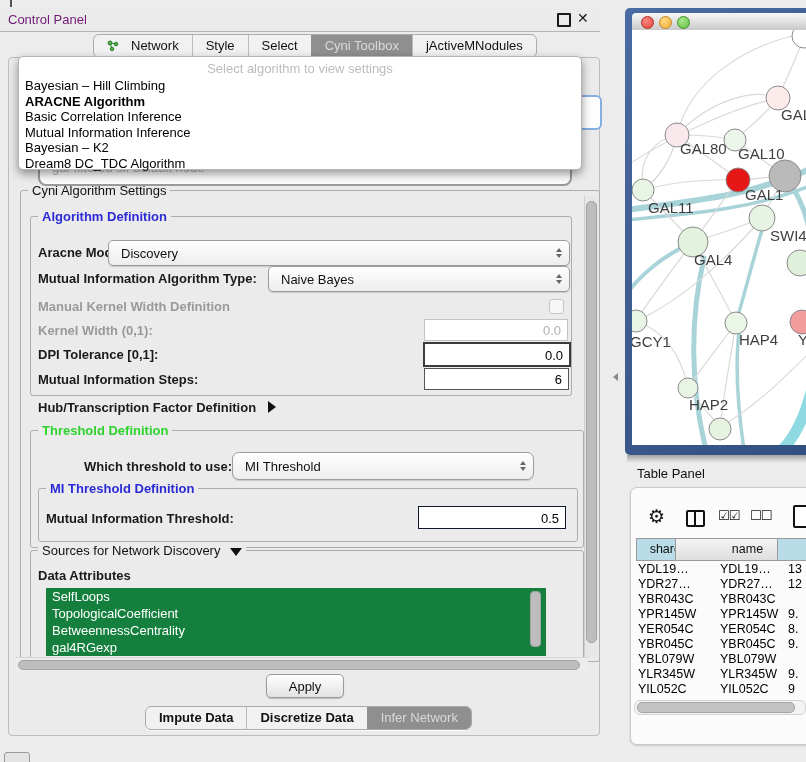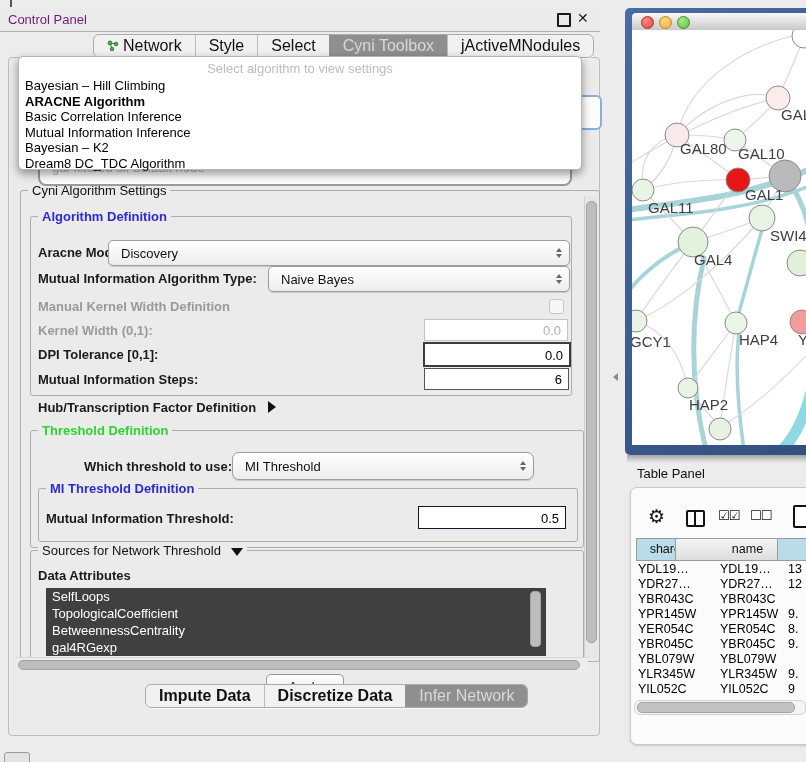--- a/index.html
+++ b/index.html
@@ -9,21 +9,21 @@
   .abs{position:absolute;}
   .b{font-weight:bold;}
   .lbl{font-size:13px;color:#1a1a1a;white-space:nowrap;}
   .gray{color:#9a9a9a !important;}
   
   .titlebar{left:0;top:8px;width:600px;height:23px;background:#ebebeb;border-bottom:1px solid #b4b4b4;}
   .titlebar .t{position:absolute;left:8px;top:4px;font-size:13px;color:#701a75;}
   .float-ico{position:absolute;left:557px;top:5px;width:10px;height:10px;border:2px solid #1a1a1a;border-radius:1px;}
   .close-ico{position:absolute;left:577px;top:2px;font-size:14px;font-weight:bold;color:#1a1a1a;}
   .seg{display:flex;border:1px solid #ababab;border-radius:6px;overflow:hidden;background:#f1f1f1;height:22px;box-shadow:0 1px 0 rgba(255,255,255,.7);}
-  .seg .tab{padding:0 13px;line-height:22px;font-size:16px;color:#111;border-left:1px solid #bcbcbc;white-space:nowrap;display:flex;align-items:center;gap:4px;}
+  .seg .tab{padding:0 13px;line-height:22px;font-size:13px;color:#111;border-left:1px solid #bcbcbc;white-space:nowrap;display:flex;align-items:center;gap:12px;}
   .seg .tab:first-child{border-left:none;}
   .seg .tab.sel{background:#8f8f8f;color:#d9d9d9;border-left-color:#8f8f8f;}
   .outerpanel{left:8px;top:57px;width:590px;height:677px;background:#ebebeb;border:1px solid #bdbdbd;border-radius:4px;}
   
   .overlay{left:18px;top:56px;width:562px;height:112px;background:#ffffff;border:1px solid #b5b5b5;border-radius:5px;
            box-shadow:0 4px 10px rgba(0,0,0,.4);z-index:30;}
   .overlay .ph{position:absolute;left:0;right:0;top:4px;text-align:center;font-size:13px;color:#bcbcbc;}
   .algo-item{font-size:13px;color:#000;line-height:15.5px;padding-left:4px;white-space:nowrap;}
   .algo-item.bold{font-weight:bold;}
   #algo-list{position:absolute;left:2px;top:21px;right:2px;}
@@ -39,21 +39,21 @@
   .combo{background:linear-gradient(#ffffff,#ededed);border:1px solid #9c9c9c;border-radius:5px;position:absolute;box-shadow:0 1px 1px rgba(0,0,0,.15);}
   .combo .ct{position:absolute;left:12px;top:0;bottom:0;display:flex;align-items:center;font-size:13px;color:#111;}
   .combo .arrows{position:absolute;right:7px;top:50%;transform:translateY(-50%);display:flex;flex-direction:column;gap:2px;}
   .tri-up{width:0;height:0;border-left:3.5px solid transparent;border-right:3.5px solid transparent;border-bottom:4px solid #666;}
   .tri-dn{width:0;height:0;border-left:3.5px solid transparent;border-right:3.5px solid transparent;border-top:4px solid #666;}
   .field{position:absolute;background:#ffffff;text-align:right;font-size:13px;display:block;}
   .field span{position:absolute;right:6px;top:50%;transform:translateY(-50%);}
   .chk{position:absolute;width:13px;height:13px;border:1px solid #c6c6c6;border-radius:3px;background:#f7f7f7;}
   .tri-right{width:0;height:0;border-top:6px solid transparent;border-bottom:6px solid transparent;border-left:8px solid #111;display:inline-block;}
   .tri-down{width:0;height:0;border-left:6px solid transparent;border-right:6px solid transparent;border-top:8px solid #111;display:inline-block;}
-  .attr-item{height:17px;line-height:17px;background:#404040;color:#fff;font-size:13px;padding-left:6px;white-space:nowrap;}
+  .attr-item{height:17px;line-height:17px;background:#15803d;color:#fff;font-size:13px;padding-left:6px;white-space:nowrap;}
   .sb-track-v{background:#e7e7e7;border-left:1px solid #d0d0d0;}
   .thumb{background:#bdbdbd;border:1px solid #a3a3a3;border-radius:5px;}
   .btn{background:linear-gradient(#ffffff,#e2e2e2);border:1px solid #9a9a9a;border-radius:5px;font-size:13px;color:#111;
        display:flex;align-items:center;justify-content:center;box-shadow:0 1px 1px rgba(0,0,0,.2);}
   
   .netframe{left:625px;top:8px;width:181px;height:447px;background:linear-gradient(135deg,#4a6ba3,#32507f);border-top-left-radius:5px;border-bottom-left-radius:5px;}
   .nettitle{left:632px;top:13px;width:174px;height:17px;background:linear-gradient(#f8f8f8,#c9c9c9);border-top-left-radius:4px;border-bottom:1px solid #9e9e9e;}
   .light{position:absolute;top:3px;width:11px;height:11px;border-radius:50%;}
   .netcanvas{left:632px;top:30px;width:174px;height:415px;background:#ffffff;overflow:hidden;}
   .netshadow{left:627px;top:455px;width:179px;height:8px;background:linear-gradient(rgba(0,0,0,.30),rgba(0,0,0,0));}
@@ -194,41 +194,41 @@
 
 <div class="abs gbox" style="left:38px;top:488px;width:538px;height:52px;"></div>
 <div class="legend blue abs" style="left:46px;top:481px;">MI Threshold Definition</div>
 <div class="abs lbl b" style="left:46px;top:511px;">Mutual Information Threshold:</div>
 <div class="field" style="left:418px;top:506px;width:146px;height:21px;border:1px solid #0f172a;color:#000;">
   <span>0.5</span>
 </div>
 
 <div class="abs gbox" style="left:30px;top:550px;width:552px;height:110px;"></div>
 <div class="legend abs" style="left:38px;top:543px;color:#111;">
-  <span>Sources for Network Threshold</span>
+  <span>Sources for Network Discovery</span>
   <span class="tri-down" style="margin-left:6px;position:relative;top:1px;"></span>
 </div>
 <div class="abs lbl b" style="left:38px;top:568px;">Data Attributes</div>
 <div class="abs" id="attr-list" style="left:46px;top:588px;width:500px;height:68px;background:#fff;">
     <div class="attr-item">SelfLoops</div>
     <div class="attr-item">TopologicalCoefficient</div>
     <div class="attr-item">BetweennessCentrality</div>
     <div class="attr-item">gal4RGexp</div>
   </div>
 <div class="abs thumb" style="left:530px;top:591px;width:9px;height:54px;border-radius:4px;"></div>
 
 <div class="abs" style="left:16px;top:657px;width:572px;height:13px;background:#ededed;border-top:1px solid #d6d6d6;">
   <div class="thumb" style="position:absolute;left:2px;top:2px;width:560px;height:8px;"></div>
 </div>
 
 <div class="abs btn" style="left:266px;top:674px;width:76px;height:22px;">
   <span>Apply</span>
 </div>
 
-<div class="abs" style="left:145px;top:684px;">
+<div class="abs" style="left:145px;top:706px;">
   <div class="seg">
     <div class="tab b" style="font-weight:bold;">
         <span>Impute Data</span>
       </div>
     <div class="tab b" style="font-weight:bold;">
         <span>Discretize Data</span>
       </div>
     <div class="tab sel">
         <span>Infer Network</span>
       </div>

